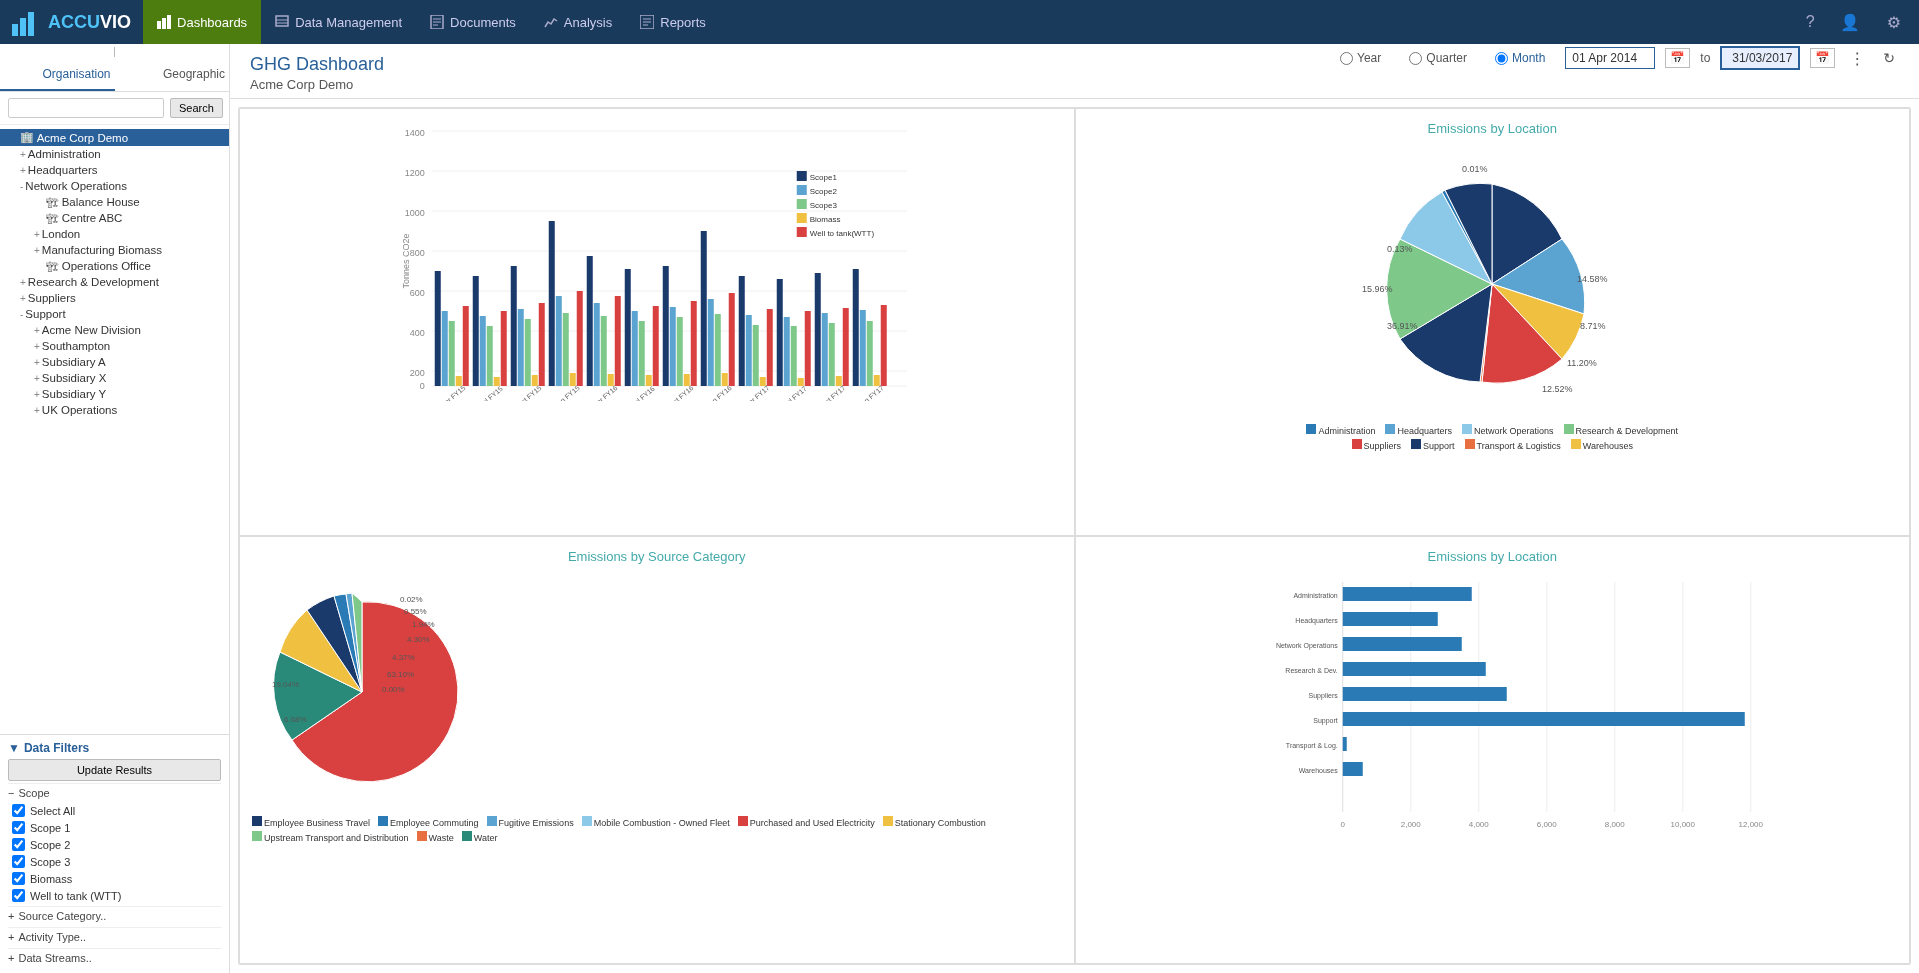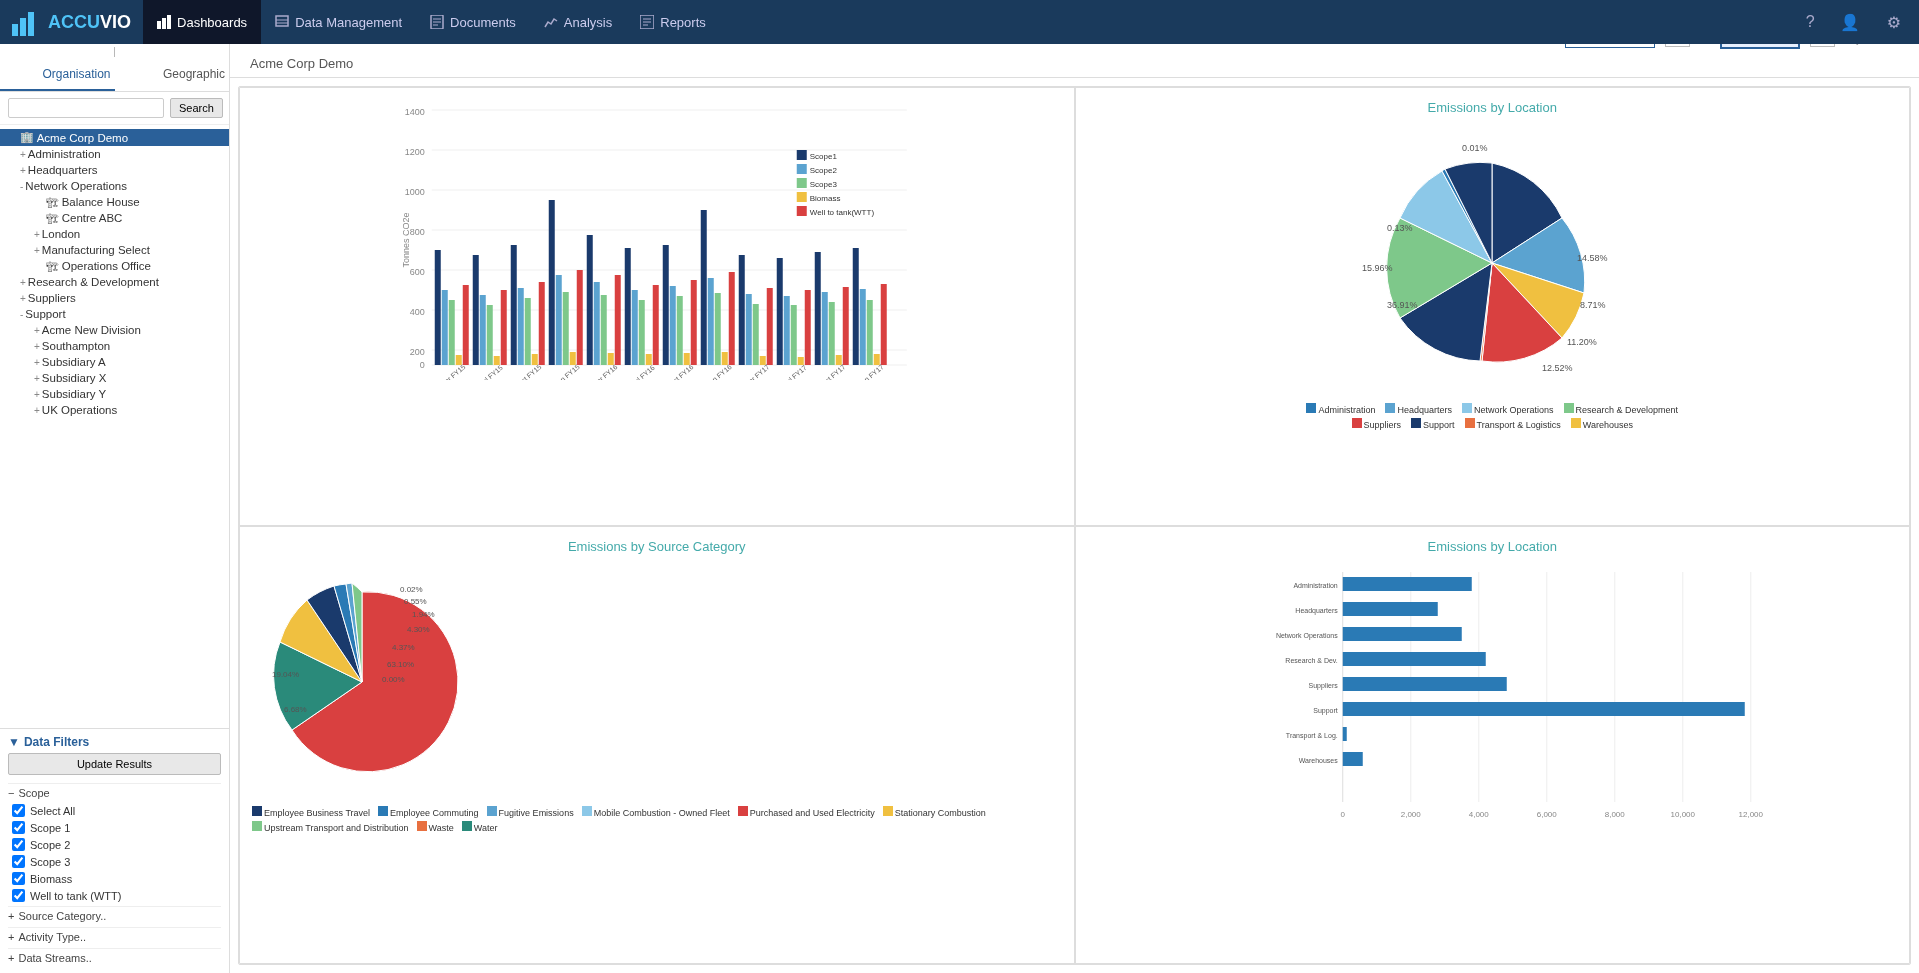--- a/index.html
+++ b/index.html
@@ -3,21 +3,21 @@
   <meta charset="utf-8">
   <style>
     * { box-sizing: border-box; margin: 0; padding: 0; }
     body { font-family: Arial, sans-serif; font-size: 12px; background: #f0f0f0; color: #333; overflow: hidden; width: 1919px; height: 973px; }
 
     
     .top-nav { display: flex; align-items: center; background: #1a3a5c; height: 44px; padding: 0 10px; }
     .logo { color: white; font-weight: bold; font-size: 18px; margin-right: 12px; display: flex; align-items: center; }
     .logo span { color: #4fc3f7; }
     .nav-item { display: flex; align-items: center; padding: 0 14px; height: 44px; color: #cce; font-size: 13px; cursor: pointer; gap: 6px; }
-    .nav-item.active { background: #0f172a; color: white; }
+    .nav-item.active { background: #4d7c0f; color: white; }
     .nav-icons { margin-left: auto; display: flex; gap: 10px; }
     .nav-icon-btn { color: #aac; font-size: 16px; cursor: pointer; padding: 4px 8px; }
 
     
     .main-layout { display: flex; height: calc(973px - 44px); }
 
     
     .sidebar { width: 230px; background: #fff; border-right: 1px solid #ddd; display: flex; flex-direction: column; overflow: hidden; flex-shrink: 0; }
     .sidebar-tabs { display: flex; border-bottom: 1px solid #ddd; }
     .sidebar-tab { flex: 1; text-align: right; padding: 8px 4px; font-size: 12px; cursor: pointer; color: #555; border-bottom: 2px solid transparent; }
@@ -27,21 +27,21 @@
     .search-btn { background: #e8e8e8; border: 1px solid #bbb; padding: 3px 8px; font-size: 11px; cursor: pointer; border-radius: 2px; }
     .tree-container { flex: 1; overflow-y: auto; padding: 4px 0; }
     .tree-node { display: flex; align-items: center; padding: 2px 0 2px 0; cursor: pointer; font-size: 11.5px; }
     .tree-node.selected { background: #2a6099; color: white; }
     .tree-node .indent { display: inline-block; width: 14px; flex-shrink: 0; }
     .tree-node .node-icon { margin-right: 3px; font-size: 11px; }
     .tree-node .node-label { flex: 1; }
     
     .filters-section { border-top: 1px solid #ddd; padding: 6px 8px; max-height: 280px; overflow-y: auto; }
     .filter-header { display: flex; align-items: center; gap: 4px; color: #2a6099; font-weight: bold; font-size: 12px; margin-bottom: 4px; }
-    .update-btn { width: 100%; background: #e8e8e8; border: 1px solid #bbb; padding: 4px; font-size: 11px; cursor: pointer; margin-bottom: 6px; border-radius: 2px; }
+    .update-btn { width: 100%; background: #e8e8e8; border: 1px solid #bbb; padding: 4px; font-size: 11px; cursor: pointer; border-radius: 2px; }
     .filter-group-header { font-size: 11px; color: #444; padding: 3px 0; border-top: 1px solid #eee; margin-top: 2px; display: flex; align-items: center; gap: 4px; cursor: pointer; }
     .checkbox-item { display: flex; align-items: center; gap: 5px; padding: 2px 4px; font-size: 11px; cursor: pointer; }
     .checkbox-item input { cursor: pointer; }
     .filter-collapsed { display: flex; align-items: center; gap: 4px; padding: 3px 0; font-size: 11px; color: #444; border-top: 1px solid #eee; margin-top: 2px; cursor: pointer; }
 
     
     .content { flex: 1; display: flex; flex-direction: column; overflow: hidden; background: #fff; }
     .content-header { padding: 10px 20px 6px; border-bottom: 1px solid #ddd; background: #fff; }
     .dashboard-title { font-size: 18px; color: #2a6099; font-weight: normal; }
     .dashboard-subtitle { font-size: 13px; color: #555; margin-top: 2px; }
@@ -166,21 +166,21 @@
         <span class="node-label">Centre ABC</span>
       </div>
 
       <div class="tree-node" style="padding-left:34px;">
         <span style="color:#888;font-size:10px;margin-right:2px">+</span>
         <span class="node-label">London</span>
       </div>
 
       <div class="tree-node" style="padding-left:34px;">
         <span style="color:#888;font-size:10px;margin-right:2px">+</span>
-        <span class="node-label">Manufacturing Select</span>
+        <span class="node-label">Manufacturing Biomass</span>
       </div>
 
       <div class="tree-node" style="padding-left:46px;">
         <span class="node-icon" style="font-size:10px;">🏗</span>
         <span class="node-label">Operations Office</span>
       </div>
 
       <div class="tree-node" style="padding-left:20px;">
         <span style="color:#888;font-size:10px;margin-right:2px">+</span>
         <span class="node-label">Research &amp; Development</span>
@@ -273,20 +273,21 @@
       </div>
       <div class="filter-collapsed">
         <span>+</span>
         <span>Data Streams..</span>
       </div>
     </div>
   </div>
 
   <div class="content">
     <div class="content-header">
+      <h2 class="dashboard-title">GHG Dashboard</h2>
       <p class="dashboard-subtitle">Acme Corp Demo</p>
       <div style="float:right;margin-top:-46px;display:flex;align-items:center;gap:10px;">
         <div class="radio-group">
           <label class="radio-label">
             <input type="radio" name="period" style=""> 
               <span>Year</span>
           </label>
           <label class="radio-label">
             <input type="radio" name="period" style=""> 
               <span>Quarter</span>

